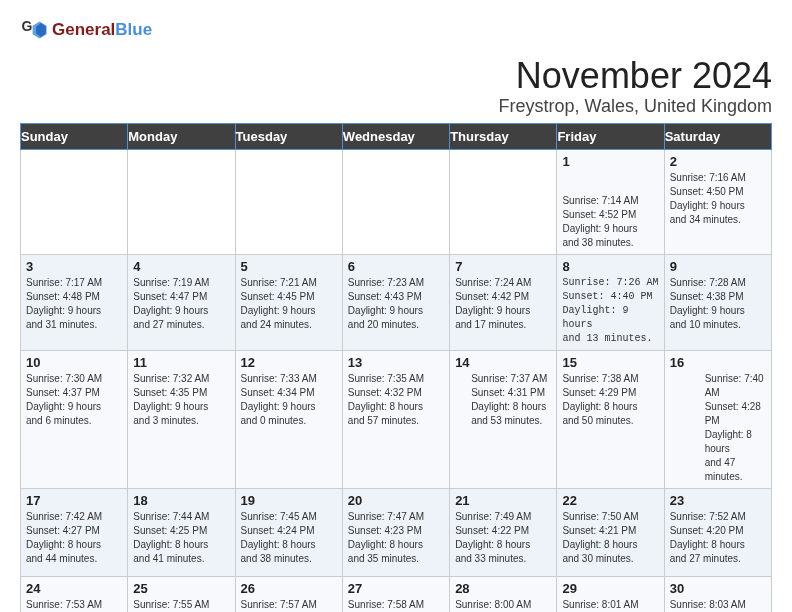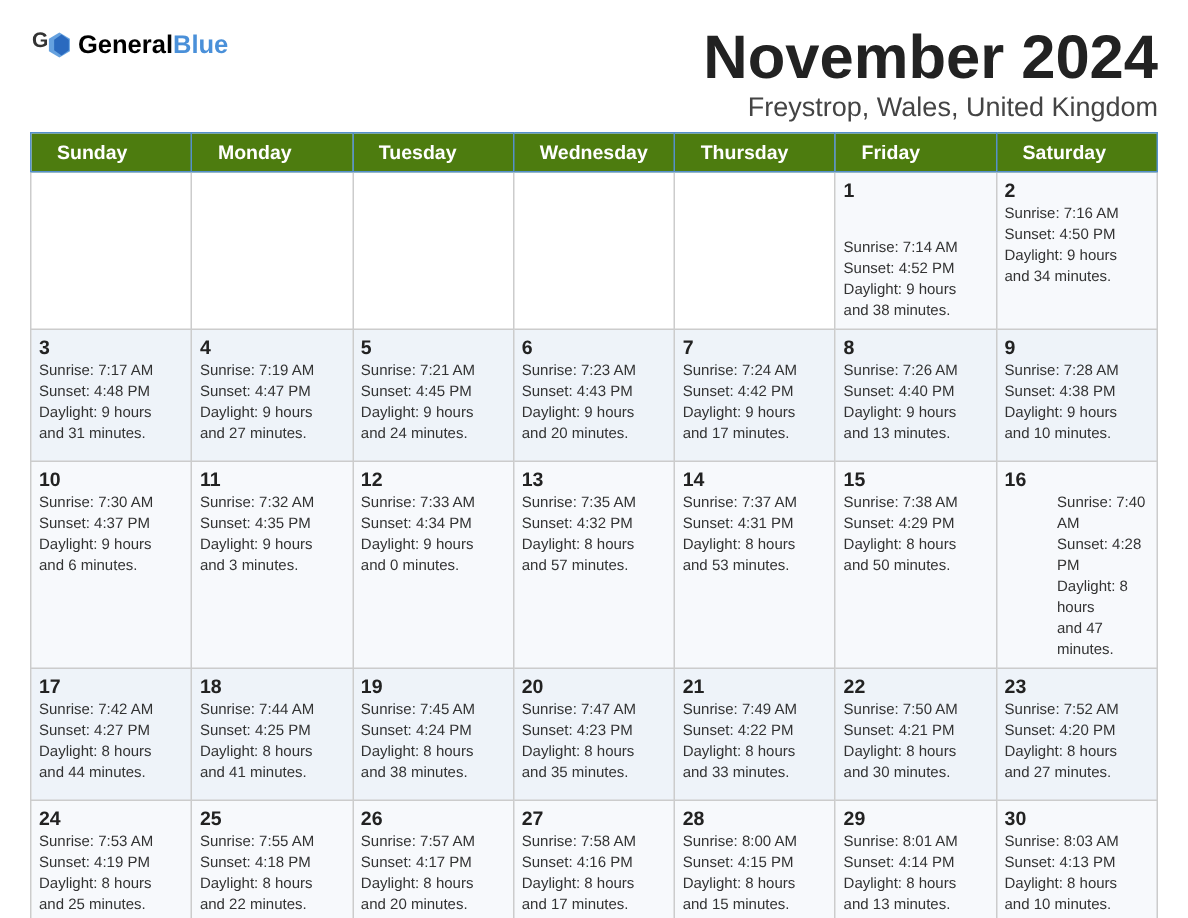--- a/index.html
+++ b/index.html
@@ -22,40 +22,41 @@
       gap: 4px;
     }
     .logo-icon {
       width: 28px;
       height: 28px;
     }
     .title-area {
       text-align: right;
     }
     .month-title {
-      font-size: 41px;
-      font-weight: bold;
+      font-size: 36px;
+      font-weight: normal;
       color: #222;
       line-height: 1.1;
+      margin-top: 40px;
     }
     .location {
       font-size: 18px;
       color: #444;
     }
     .calendar {
       width: 100%;
       border-collapse: collapse;
       table-layout: fixed;
     }
     .calendar thead th {
-      background: #4d7c0f;
+      background: #404040;
       color: #fff;
       font-size: 13px;
       font-weight: bold;
-      padding: 5px 17px;
+      padding: 5px 0;
       text-align: left;
       border: 1px solid #5590cc;
     }
     .calendar tbody td {
       border: 1px solid #ccc;
       vertical-align: top;
       padding: 4px 5px;
       font-size: 10.5px;
       color: #333;
       height: 88px;
@@ -88,21 +89,21 @@
 
 <div class="header-area">
   <div class="logo">
     <svg class="logo-icon" viewBox="0 0 40 40">
       <text x="2" y="22" font-size="20" font-weight="bold" fill="#333" font-family="Arial">G</text>
       <polygon points="28,8 38,14 38,26 28,32 18,26 18,14" fill="#4a90d9" opacity="0.85"></polygon>
       <polygon points="30,10 37,15 37,25 30,30 23,25 23,15" fill="#2a6abf"></polygon>
     </svg>
     <div>
       <div style="font-size:17px;font-weight:bold;color:#222;line-height:1.15;">
-        <span style="color:#000000;">General</span><span style="color:#4a90d9;">Blue</span>
+        <span style="color:#7f1d1d;">General</span><span style="color:#4a90d9;">Blue</span>
       </div>
     </div>
   </div>
   <div class="title-area">
     <div class="month-title">November 2024</div>
     <div class="location">Freystrop, Wales, United Kingdom</div>
   </div>
 </div>
 
 <table class="calendar">
@@ -170,21 +171,21 @@
         </td>
         <td>
           <span class="day-number">7</span>
           <div class="day-info" style="white-space: pre-line;">Sunrise: 7:24 AM
 Sunset: 4:42 PM
 Daylight: 9 hours
 and 17 minutes.</div>
         </td>
         <td>
           <span class="day-number">8</span>
-          <div class="day-info" style="white-space: pre-line;">Sunrise: 7:26 AM
+          <div class="day-info" style="white-space: pre-line; font-family: Liberation Mono, monospace;">Sunrise: 7:26 AM
 Sunset: 4:40 PM
 Daylight: 9 hours
 and 13 minutes.</div>
         </td>
         <td>
           <span class="day-number">9</span>
           <div class="day-info" style="white-space: pre-line;">Sunrise: 7:28 AM
 Sunset: 4:38 PM
 Daylight: 9 hours
 and 10 minutes.</div>
@@ -214,21 +215,21 @@
         </td>
         <td>
           <span class="day-number">13</span>
           <div class="day-info" style="white-space: pre-line;">Sunrise: 7:35 AM
 Sunset: 4:32 PM
 Daylight: 8 hours
 and 57 minutes.</div>
         </td>
         <td>
           <span class="day-number">14</span>
-          <div class="day-info" style="white-space: pre-line;">Sunrise: 7:37 AM
+          <div class="day-info" style="white-space: pre-line; margin-left: 16px;">Sunrise: 7:37 AM
 Sunset: 4:31 PM
 Daylight: 8 hours
 and 53 minutes.</div>
         </td>
         <td>
           <span class="day-number">15</span>
           <div class="day-info" style="white-space: pre-line;">Sunrise: 7:38 AM
 Sunset: 4:29 PM
 Daylight: 8 hours
 and 50 minutes.</div>

